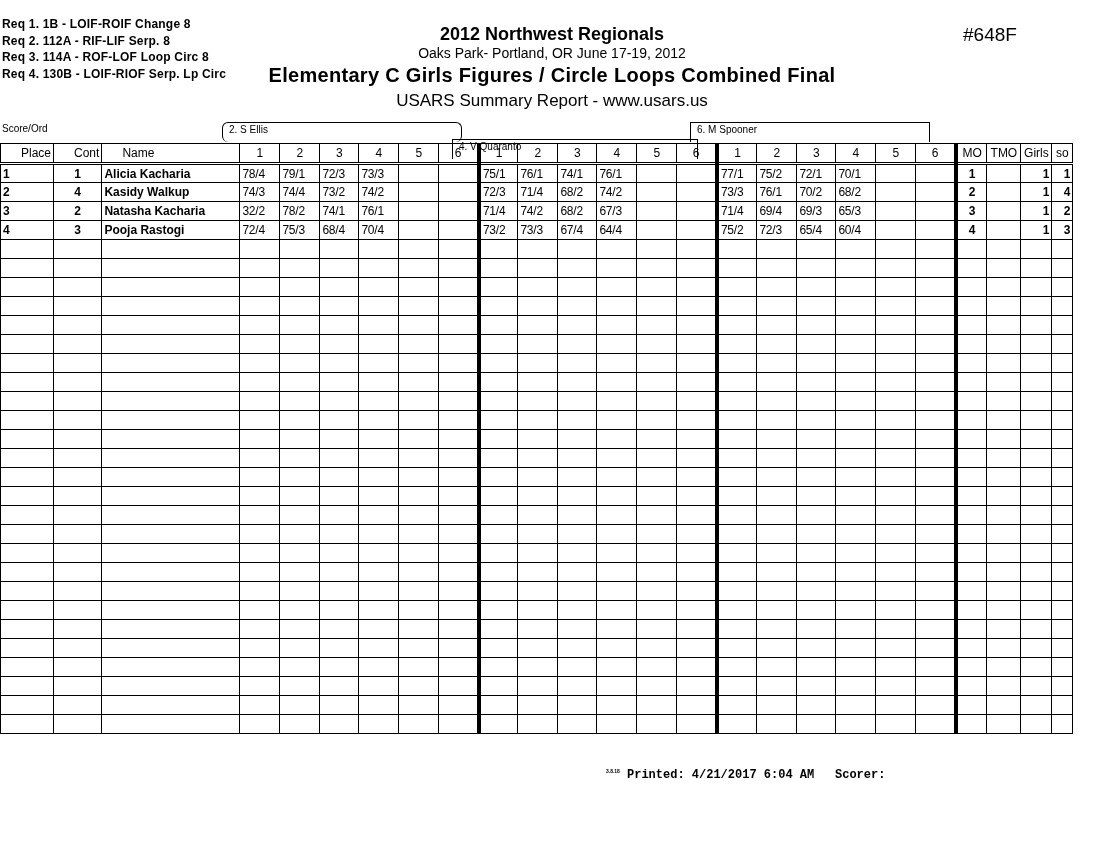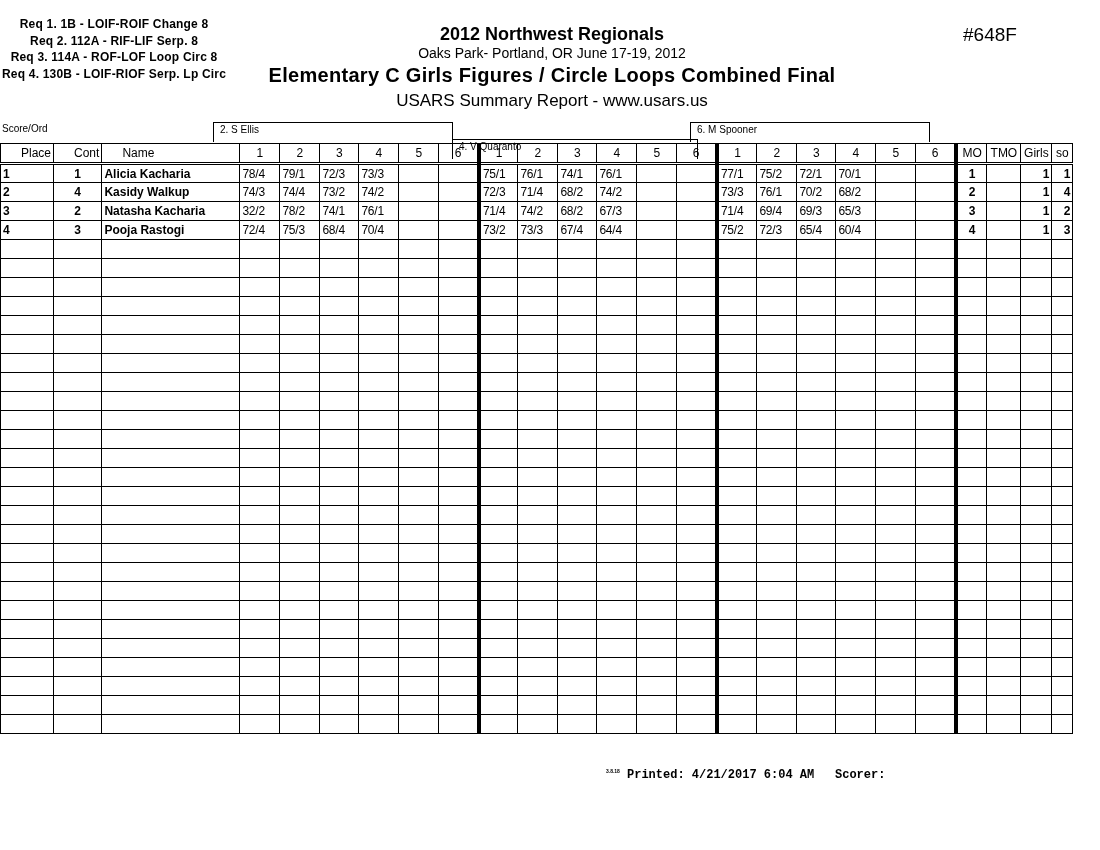--- a/index.html
+++ b/index.html
@@ -1,18 +1,18 @@
 <!DOCTYPE html>
 <html><head>
 <meta charset="utf-8">
 <style>
   html,body{margin:0;padding:0;background:#fff;}
   body{width:1100px;height:850px;position:relative;overflow:hidden;font-family:"Liberation Sans",sans-serif;color:#000;}
   .req{position:absolute;left:2px;top:16px;font-size:12px;font-weight:bold;line-height:16.5px;letter-spacing:0.2px;white-space:nowrap;}
-  .req div{height:16.5px;text-align:center;}
+  .req div{height:16.5px;}
   .hdr{position:absolute;left:0;width:1100px;text-align:center;white-space:nowrap;}
   .h1{top:24px;font-size:18px;font-weight:bold;left:2px;}
   .h2{top:45px;font-size:14px;left:2px;}
   .h3{top:64px;font-size:20px;font-weight:bold;left:2px;letter-spacing:0.3px;}
   .h4{top:91px;font-size:17px;left:2px;}
   .code{position:absolute;left:963px;top:24px;font-size:19px;font-weight:normal;}
   .scoreord{position:absolute;left:2px;top:123px;font-size:10px;}
   .judge{position:absolute;top:122px;height:20px;border:1px solid #000;border-bottom:none;font-size:10px;box-sizing:border-box;padding:1px 0 0 6px;}
   table.grid{position:absolute;left:0;top:143px;border-collapse:collapse;table-layout:fixed;}
   table.grid td{border:1px solid #000;height:19px;padding:0 2px;font-size:12px;box-sizing:border-box;white-space:nowrap;overflow:hidden;}
@@ -36,21 +36,21 @@
   <div>Req  4.  130B - LOIF-RIOF Serp. Lp Circ</div>
 </div>
 
 <div class="hdr h1">2012 Northwest Regionals</div>
 <div class="hdr h2">Oaks Park- Portland, OR  June 17-19, 2012</div>
 <div class="hdr h3">Elementary C Girls Figures / Circle Loops Combined Final</div>
 <div class="hdr h4">USARS Summary Report - www.usars.us</div>
 <div class="code">#648F</div>
 
 <div class="scoreord">Score/Ord</div>
-<div class="judge" style="left:213px;width:240px;">2.  S Ellis</div>
+<div class="judge" style="left:222px;width:240px;border-radius:6px;">2.  S Ellis</div>
 <div class="judge" style="left:452px;width:246px;margin-top:17px;">4.  V Quaranto</div>
 <div class="judge" style="left:690px;width:240px;">6.  M Spooner</div>
 
 <table class="grid" id="grid">
   <colgroup>
     <col style="width:37px">
       <col style="width:38px">
       <col style="width:138px">
     <col style="width:40px">
       <col style="width:40px">

